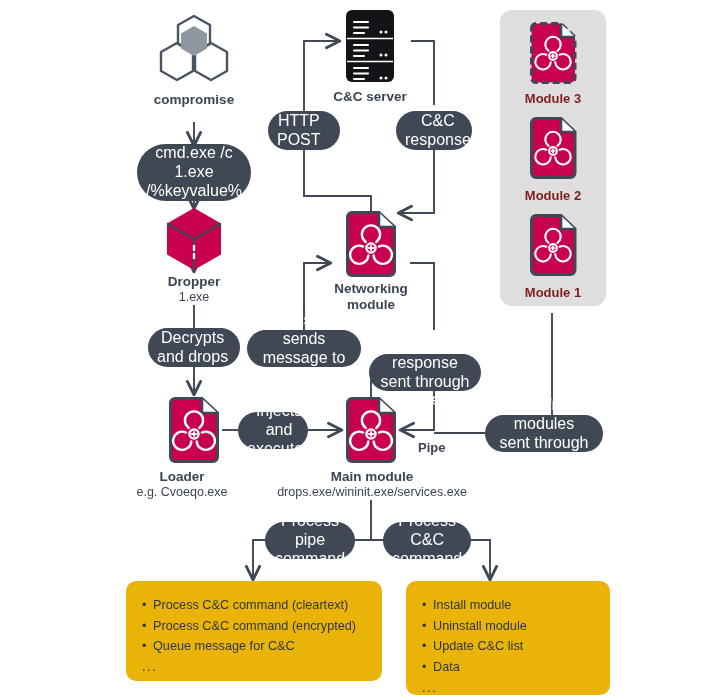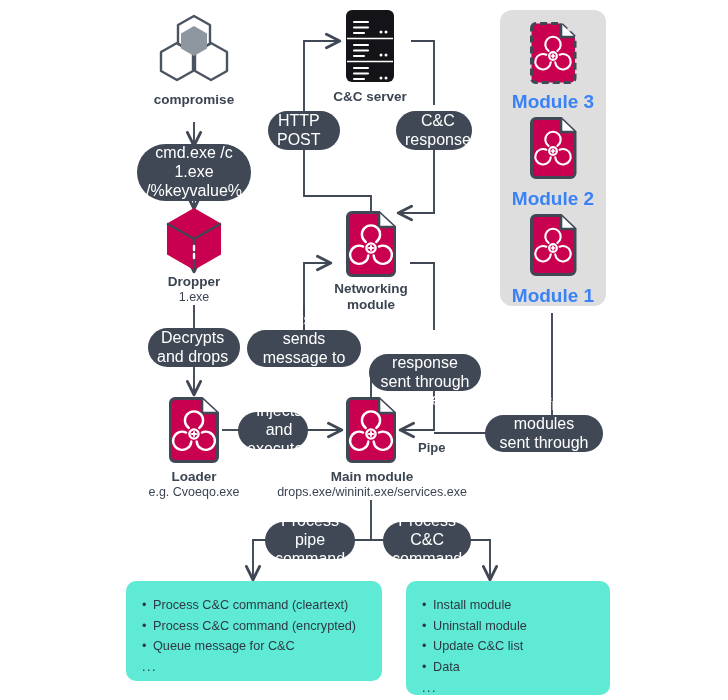--- a/index.html
+++ b/index.html
@@ -11,28 +11,28 @@
 
   .node{position:absolute;}
   .caption{position:absolute;text-align:center;color:#3b4552;line-height:1.18;}
   .cap-bold{font-weight:bold;font-size:13.5px;}
   .cap-sub{font-size:12.5px;color:#3b4552;}
 
   .pill{position:absolute;background:#3f4854;color:#ffffff;border-radius:999px;
         display:flex;align-items:center;justify-content:flex-start;text-align:center;
         font-size:16px;line-height:1.18;padding:0 9px;box-sizing:border-box;}
 
-  .listbox{position:absolute;background:#5eead4;border-radius:10px;box-sizing:border-box;
+  .listbox{position:absolute;background:#eab308;border-radius:10px;box-sizing:border-box;
            padding:14px 16px 12px 16px;}
   .listbox ul{margin:0;padding:0;list-style:none;}
   .listbox li{font-size:12.7px;color:#2f3845;line-height:1.63;white-space:nowrap;}
   .listbox li .b{display:inline-block;width:11px;}
   .ellip{font-size:12.7px;color:#2f3845;letter-spacing:1.5px;margin-top:3px;}
 
-  .modlabel{position:absolute;text-align:center;font-weight:bold;font-size:19px;color:#3b82f6;}
+  .modlabel{position:absolute;text-align:center;font-weight:bold;font-size:13px;color:#7f1d1d;}
   .pipelabel{position:absolute;font-weight:bold;font-size:13px;color:#3b4552;}
 </style>
 </head>
 <body>
 
 <div id="stage">
 
   <svg id="wires" viewBox="0 0 728 700">
     <defs>
       <marker id="ah" markerWidth="9" markerHeight="9" refX="7.6" refY="4.5" orient="auto" markerUnits="strokeWidth">
@@ -249,21 +249,21 @@
       <path d="M35,1.5 L35,16 L50.5,16" fill="#ffffff" stroke="#3f4854" stroke-width="2.6"></path>
       <g transform="translate(27,37)" fill="none" stroke="#ffffff" stroke-width="2.4" stroke-linecap="round">
         <circle cx="0" cy="0" r="4.6"></circle>
         <path d="M-2.1,0 L2.1,0 M0,-2.1 L0,2.1" stroke-width="2"></path>
         <path d="M-5.2,-6.1 A9.1,9.1 0 1 1 5.2,-6.1"></path>
         <path d="M-5.2,-6.1 A9.1,9.1 0 1 1 5.2,-6.1" transform="rotate(120)"></path>
         <path d="M-5.2,-6.1 A9.1,9.1 0 1 1 5.2,-6.1" transform="rotate(240)"></path>
       </g>
     </svg>
   </div>
-  <div class="caption" style="left:124px;top:469px;width:140px;">
+  <div class="caption" style="left:112px;top:469px;width:140px;">
     <div class="cap-bold">Loader</div>
     <div class="cap-sub">e.g. Cvoeqo.exe</div>
   </div>
 
   <div class="pill" style="left:238px;top:412px;width:70px;height:37px;">
     <div>
       <div>Injects and</div>
       <div>executes</div>
     </div>
   </div>

